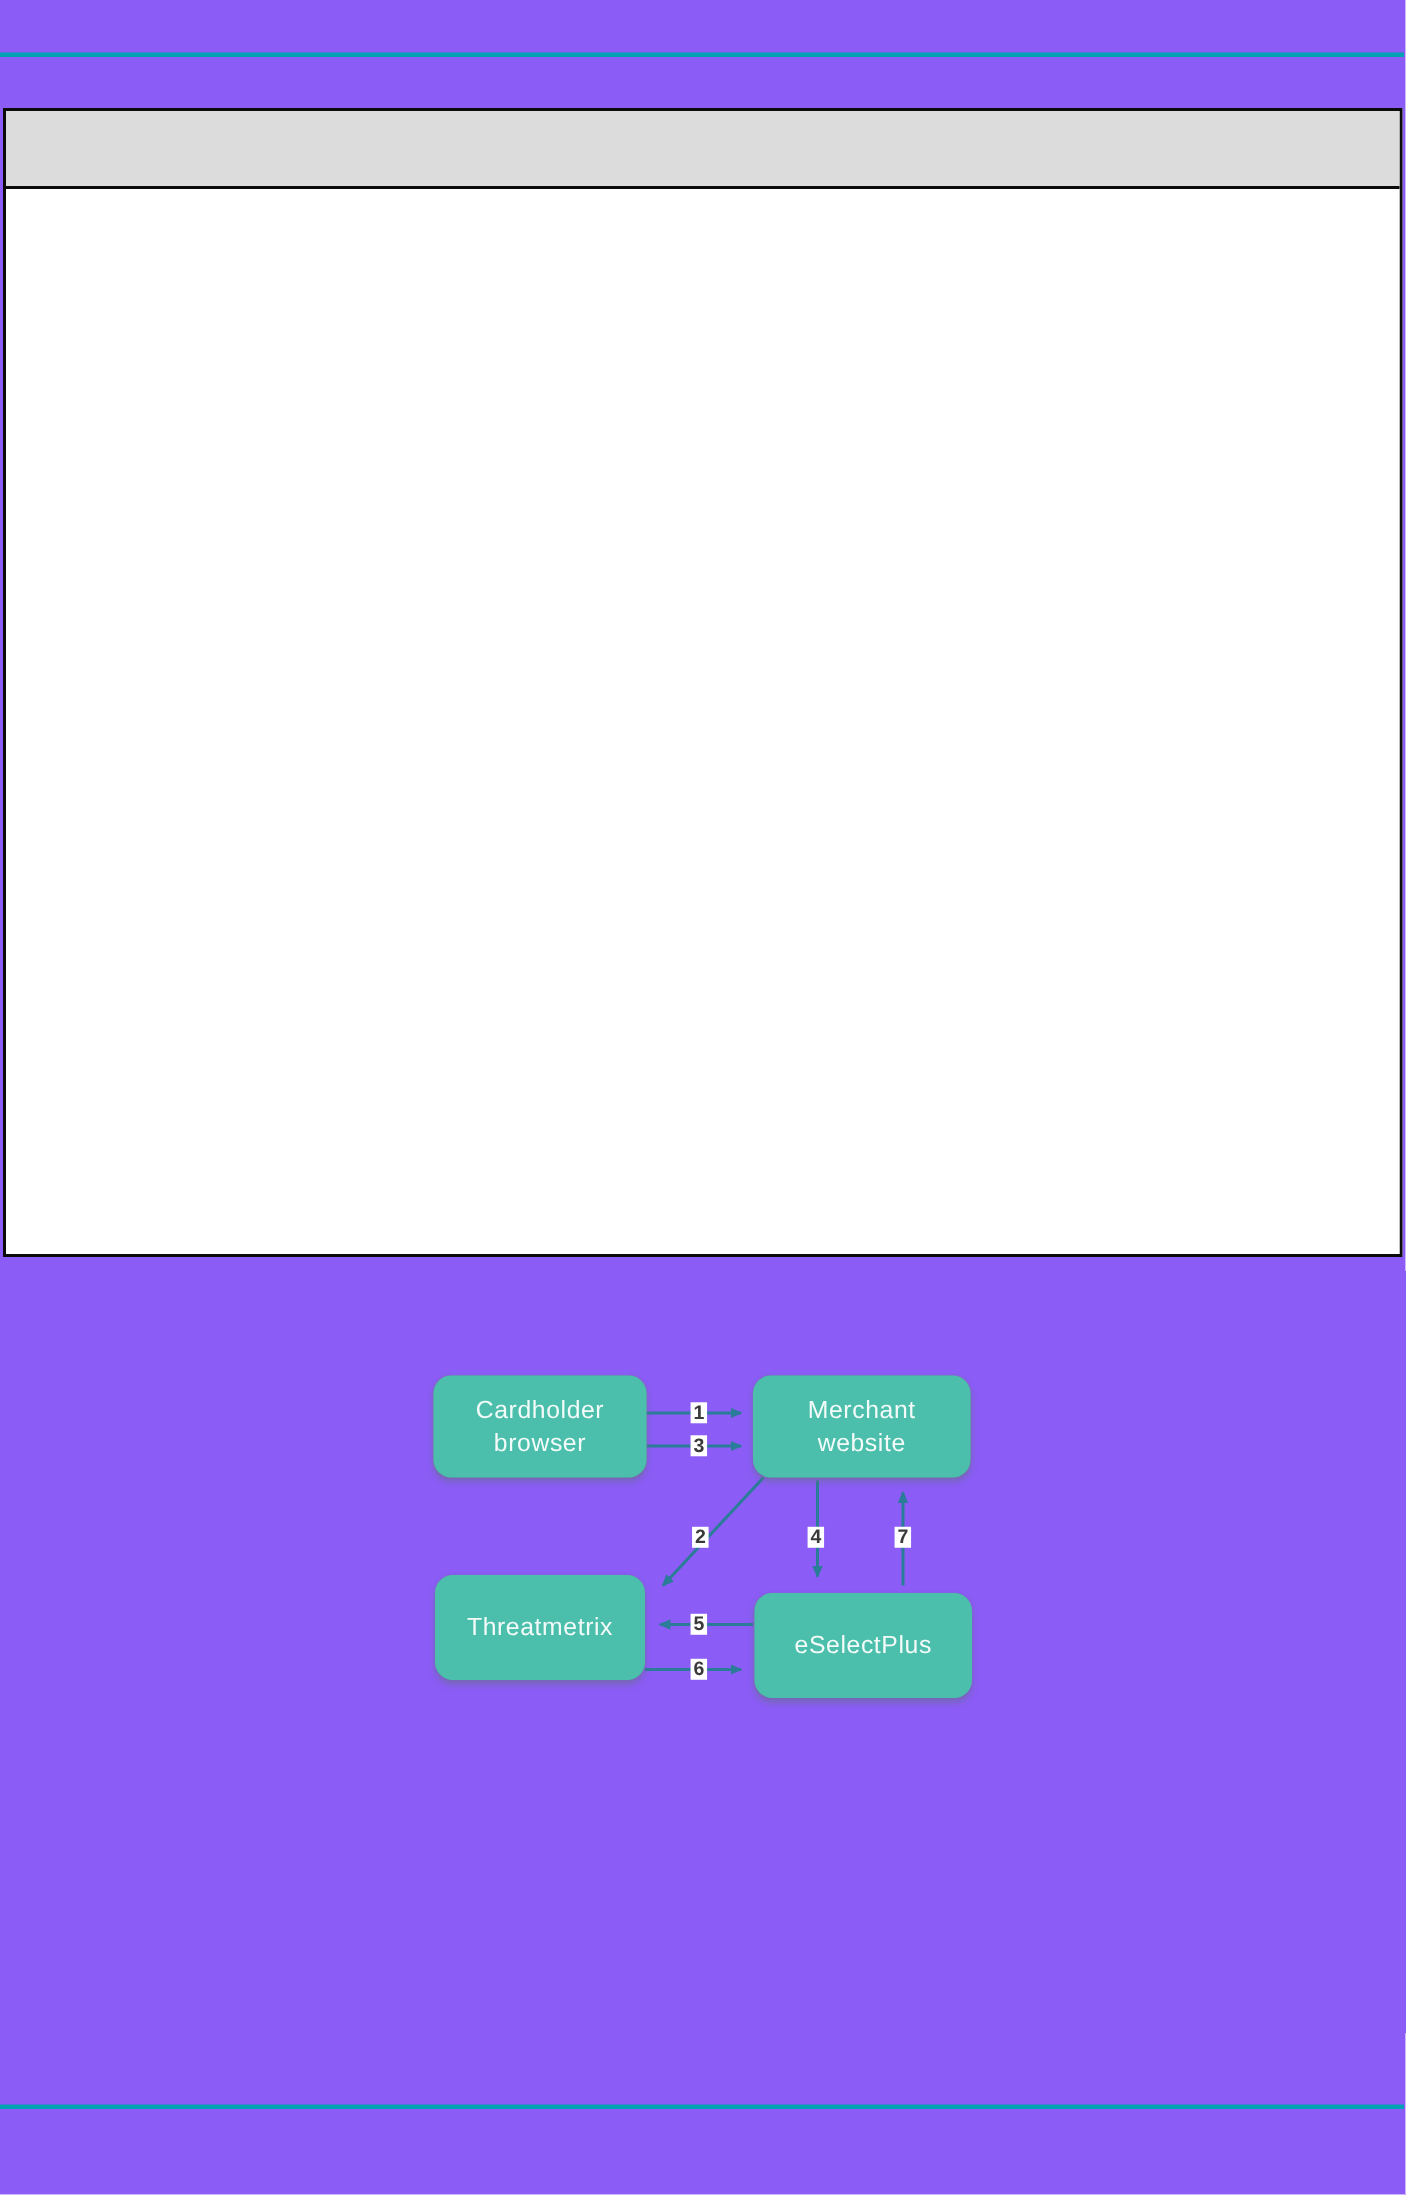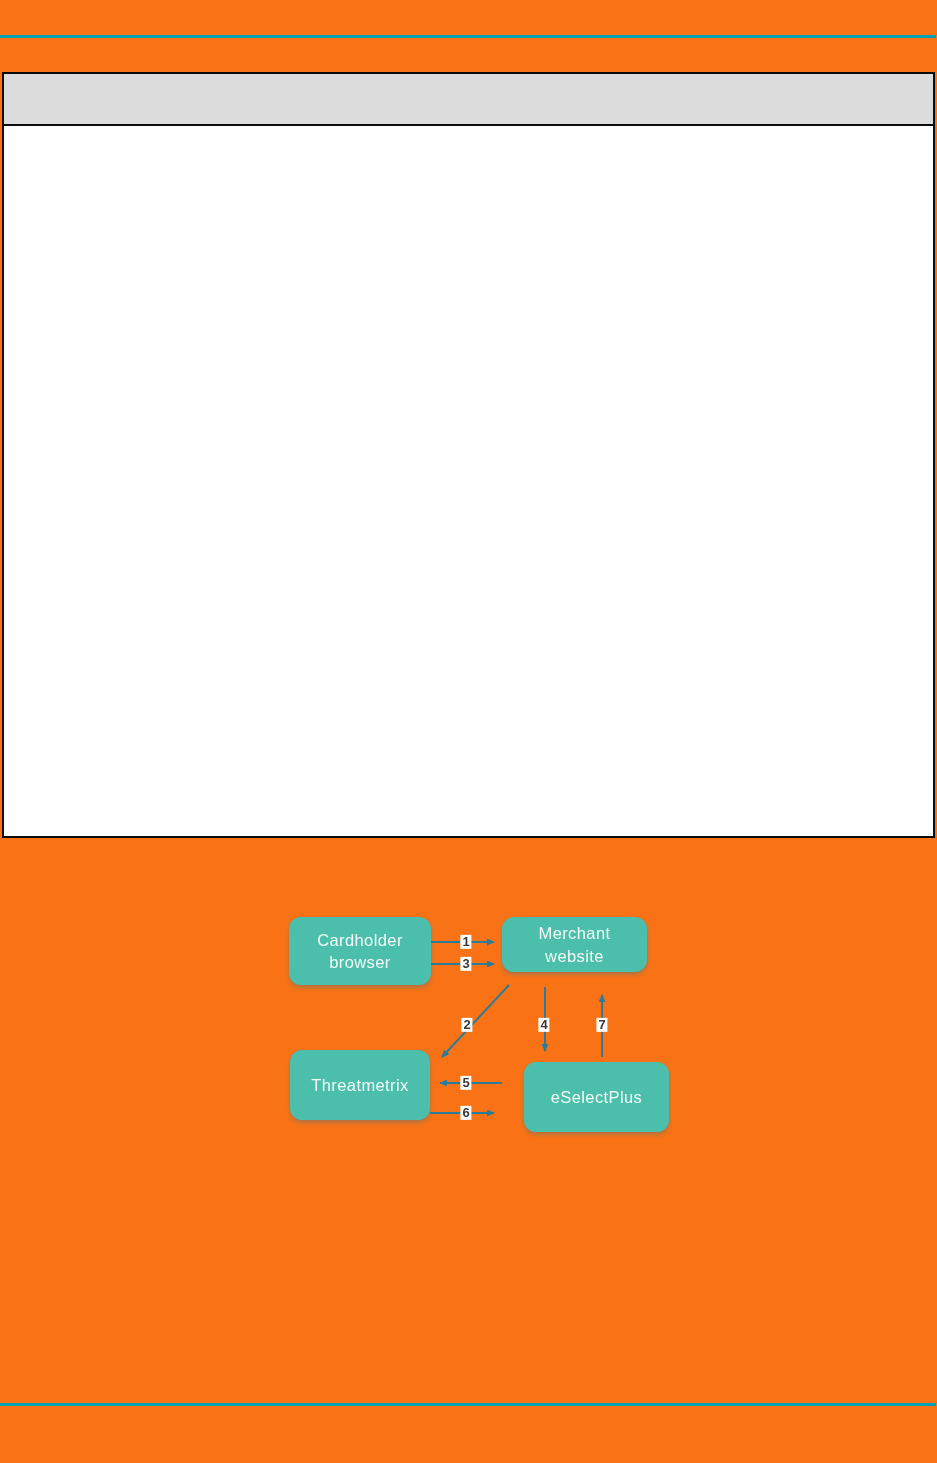--- a/index.html
+++ b/index.html
@@ -1,20 +1,20 @@
 <!DOCTYPE html>
 <html><head>
 <meta charset="utf-8">
 <style>
   html, body { margin: 0; padding: 0; background: #ffffff; }
   .page {
     position: relative;
     width: 937px;
     height: 1463px;
-    background: #f97316;
+    background: #8b5cf6;
     font-family: "Liberation Sans", sans-serif;
     overflow: hidden;
   }
   .rule {
     position: absolute;
     left: 0;
     width: 936px;
     height: 3px;
     background: #00a2b3;
   }
@@ -61,23 +61,23 @@
     align-items: center;
     justify-content: center;
     text-align: center;
     font-size: 16.5px;
     letter-spacing: 0.4px;
     line-height: 1.35;
     white-space: pre-line;
     box-shadow: 0 3px 4px rgba(96, 115, 115, 0.45), 0 0 1px rgba(120, 135, 135, 0.5);
   }
   .node.cardholder { left: 9px;   top: 7px;   width: 142px; height: 68px; }
-  .node.merchant   { left: 222px; top: 7px;   width: 145px; height: 55px; }
+  .node.merchant   { left: 222px; top: 7px;   width: 145px; height: 68px; }
   .node.threat     { left: 10px;  top: 140px; width: 140px; height: 70px; }
-  .node.eselect    { left: 223px; top: 152px; width: 145px; height: 70px; margin-left: 21px; }
+  .node.eselect    { left: 223px; top: 152px; width: 145px; height: 70px; }
 
   .edge-label {
     position: absolute;
     transform: translate(-50%, -50%);
     font-size: 13px;
     font-weight: 600;
     color: #3a3a3a;
     background: #ffffff;
     padding: 0 2px;
     line-height: 1.1;

